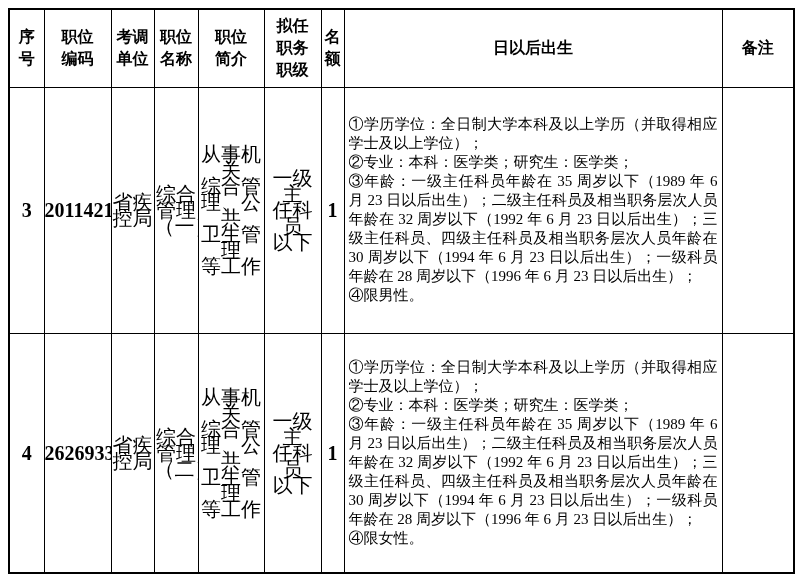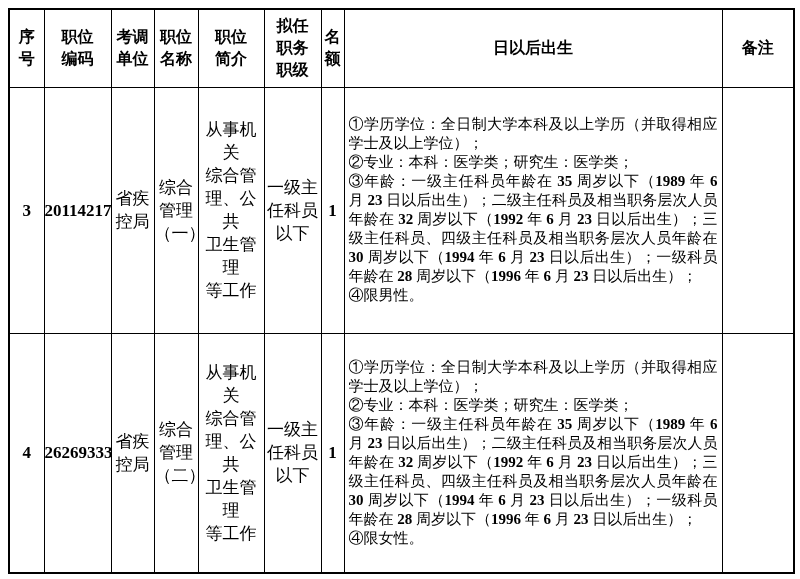--- a/index.html
+++ b/index.html
@@ -28,36 +28,36 @@
   }
   thead tr { height: 78px; }
   tr.row-1 { height: 246px; }
   tr.row-2 { height: 240px; }
   th {
     font-weight: bold;
     font-size: 16px;
     line-height: 22px;
   }
   td {
-    font-size: 17px;
-    line-height: 23px;
+    font-size: 20px;
+    line-height: 16px;
   }
   td.num {
     font-weight: bold;
     font-family: "Liberation Serif", "DejaVu Serif", serif;
   }
   td.quals {
     text-align: justify;
     text-align-last: left;
     padding: 2px 4px;
     font-size: 15px;
     line-height: 19px;
     vertical-align: middle;
   }
-  td.quals b, td.num b { font-weight: bold; margin-top: 8px; }
+  td.quals b, td.num b { font-weight: normal; margin-top: 8px; }
 </style>
 </head>
 <body>
 
 <table class="position-table">
   <colgroup>
     <col style="width:35px">
     <col style="width:67px">
     <col style="width:43px">
     <col style="width:44px">

